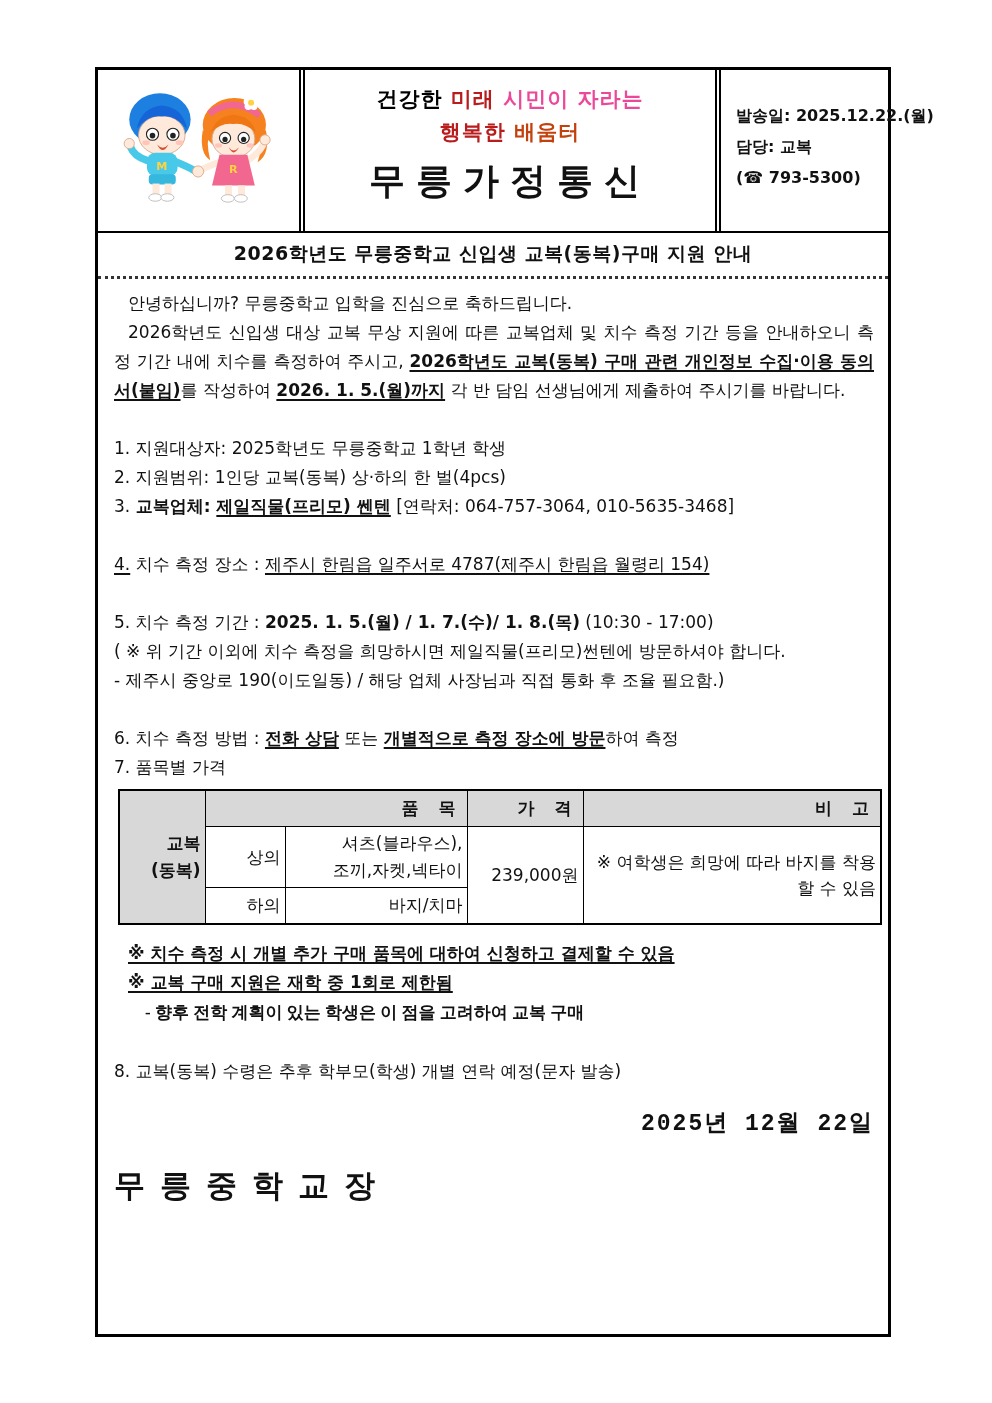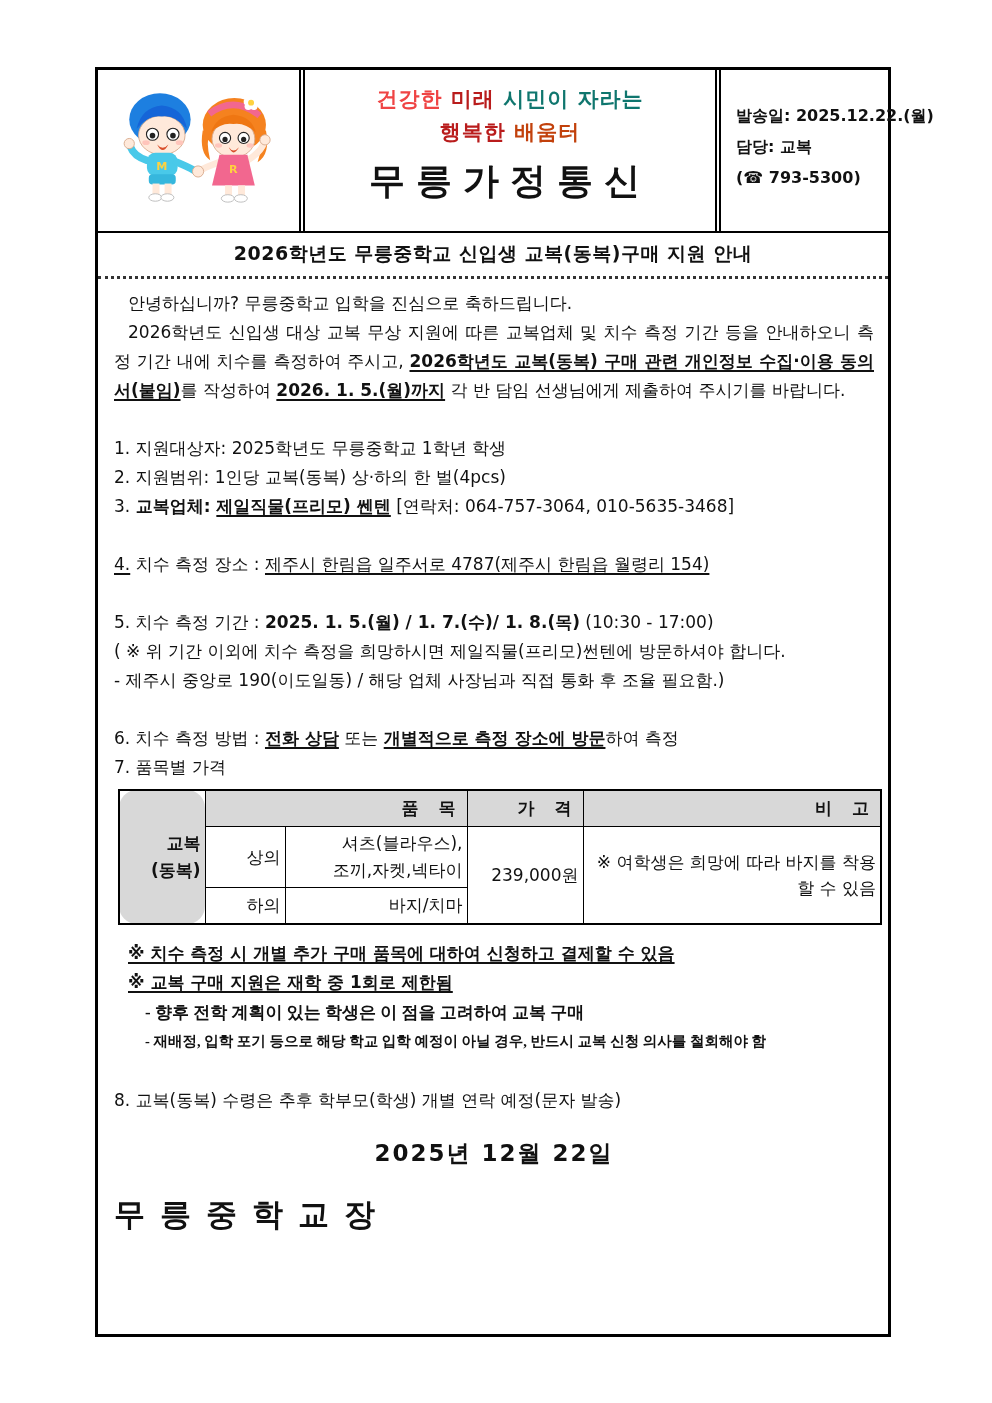--- a/index.html
+++ b/index.html
@@ -35,26 +35,26 @@
   .note2 { margin-left:31px; line-height:31px; }
   .serif { font-family:"Liberation Serif","DejaVu Serif",serif; }
   .small { font-size:14.5px; line-height:27px; }
   .b { font-weight:bold; }
   .u { text-decoration:underline; text-decoration-thickness:1.5px; text-underline-offset:3px; }
   
   table.price { border-collapse:collapse; width:764px; margin:7px 0 0 4px; border:2px solid #000; table-layout:fixed; }
   table.price th, table.price td { border:1.5px solid #000; text-align:right; vertical-align:middle; font-size:17px; padding:3px 4px; }
   .gray { background:#d8d8d8; }
   .th-sp { font-weight:bold; letter-spacing:7px; padding:6px 0; }
-  .group-cell { font-weight:bold; font-size:18px; white-space:pre-line; line-height:27px;border-radius:18px; }
+  .group-cell { font-weight:bold; font-size:18px; white-space:pre-line; line-height:27px; }
   .items-cell { white-space:pre-line; line-height:27px; padding:5px 2px; }
   .price-cell { font-size:18.5px; }
   .remark-cell { text-align:left; text-align:justify; padding:4px 10px; line-height:26px; }
   
-  .closing-date { margin-top:24px; text-align:center; font-size:23px; font-weight:bold; letter-spacing:2px; }
+  .closing-date { margin-top:24px; text-align:right; font-size:23px; font-weight:bold; letter-spacing:2px;font-family:Liberation Mono, monospace; }
   .signature { margin-top:32px; text-align:left; font-size:31px; font-weight:bold; letter-spacing:15px; }
 </style>
 </head>
 <body>
 
 <div class="doc">
 
   <div class="header">
     <div class="logo-cell">
       <svg width="186" height="150" viewBox="0 0 200 160">
@@ -108,21 +108,21 @@
         <path d="M122 84 L152 84 L160 117 L114 117 Z" fill="#f2678f"></path>
         <text x="137" y="104" font-size="12" font-weight="bold" fill="#ffd23f" text-anchor="middle" font-family="DejaVu Sans, sans-serif">R</text>
         <rect x="128" y="117" width="7.5" height="12" fill="#ffe9da"></rect>
         <rect x="142" y="117" width="7.5" height="12" fill="#ffe9da"></rect>
         <ellipse cx="131" cy="131" rx="7" ry="4" fill="#fff" stroke="#bbb"></ellipse>
         <ellipse cx="145" cy="131" rx="7" ry="4" fill="#fff" stroke="#bbb"></ellipse>
       </svg>
     </div>
     <div class="vdivider"></div>
     <div class="mid-cell">
-      <div class="slogan"><span style="color: #ef4444;">건강한 </span><span style="color: #b91c1c;">미래</span><span style="color: #0f766e;"> 시민이 자라는</span></div>
+      <div class="slogan"><span style="color: #000000;">건강한 </span><span style="color: #b91c1c;">미래</span><span style="color: #ec4899;"> 시민이 자라는</span></div>
       <div class="slogan"><span style="color: #b91c1c;">행복한</span><span style="color: #c2410c;"> 배움터</span></div>
       <div class="paper-title">무릉가정통신</div>
     </div>
     <div class="vdivider"></div>
     <div class="info-cell">
       <div>발송일: 2025.12.22.(월)</div>
       <div>담당: 교복</div>
       <div>(☎ 793-5300)</div>
     </div>
   </div>
@@ -175,21 +175,20 @@
           <td>하의</td>
           <td class="items-cell">바지/치마</td>
         </tr>
       </tbody>
     </table>
 
     <div style="margin-top:14px">
         <div class="line note1"><span class="b u">※ 치수 측정 시 개별 추가 구매 품목에 대하여 신청하고 결제할 수 있음</span></div>
         <div class="line note1"><span class="b u">※ 교복 구매 지원은 재학 중 1회로 제한됨</span></div>
         <div class="line note2 serif"><span class="b">- 향후 전학 계획이 있는 학생은 이 점을 고려하여 교복 구매</span></div>
-        <div class="line note2 serif small"><span class="b">- 재배정, 입학 포기 등으로 해당 학교 입학 예정이 아닐 경우, 반드시 교복 신청 의사를 철회해야 함</span></div>
       </div>
     <div>
         <div class="line spacer"></div>
         <div class="line "><span>8. 교복(동복) 수령은 추후 학부모(학생) 개별 연락 예정(문자 발송)</span></div>
       </div>
 
     <div class="closing-date">2025년 12월 22일</div>
     <div class="signature">무릉중학교장</div>
   </div>
 </div>

